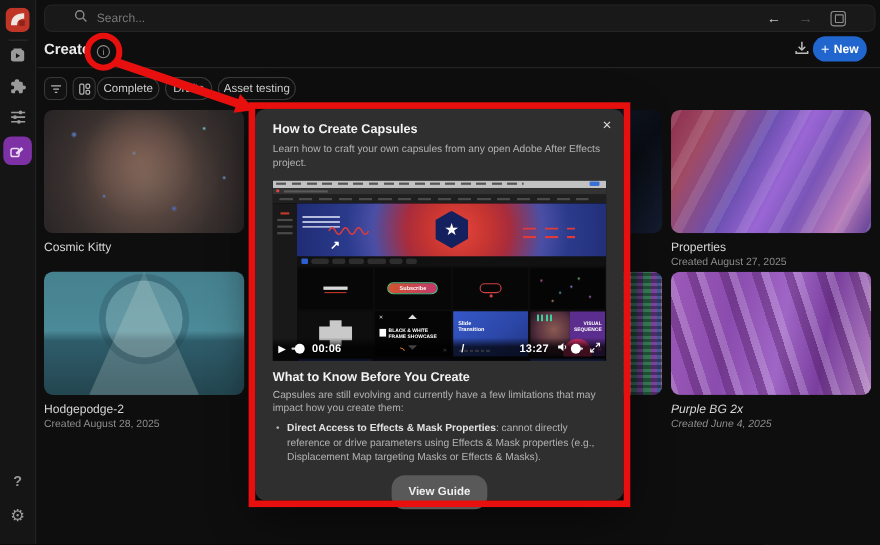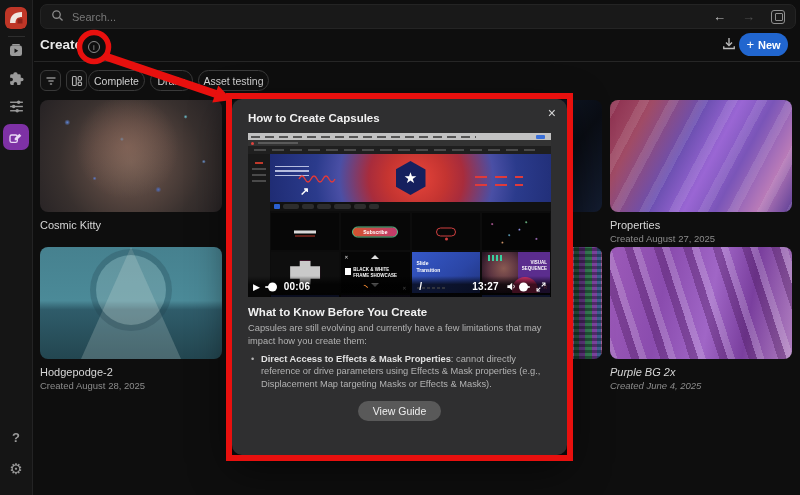--- a/index.html
+++ b/index.html
@@ -11,21 +11,21 @@
   .sb-item { position: absolute; left: 50%; transform: translateX(-50%); display: flex; align-items: center; justify-content: center; }
   .sb-logo { top: 7px; width: 22px; height: 22px; border-radius: 6px; overflow: hidden; }
   .sb-div { position: absolute; left: 8px; top: 36px; width: 17px; height: 1px; background: #2e2e2e; }
   .sb-ic { width: 22px; height: 20px; color: #9a9a9a; }
   .sb-video { top: 40px; } .sb-puzzle { top: 68px; } .sb-sliders { top: 96px; }
   .sb-active { top: 124px; width: 26px; height: 26px; border-radius: 7px; background: #7e31a5; }
   .sb-help { top: 430px; font-size: 13px; font-weight: bold; color: #9a9a9a; }
   .sb-gear { top: 460px; font-size: 15px; color: #9a9a9a; }
 
   
-  .searchbar { position: absolute; left: 40px; top: 4px; width: 756px; height: 25px; background: #191919; border: 1px solid #242424; border-radius: 7px; display: flex; align-items: center; padding: 0 10px; }
+  .searchbar { position: absolute; left: 40px; top: 4px; width: 756px; height: 25px; background: #191919; border: 1px solid #242424; border-radius: 7px; display: flex; align-items: center; padding: 0 26px; }
   .search-input { flex: 1; background: transparent; border: none; outline: none; color: #cfcfcf; font-size: 11px; font-family: "Liberation Sans", sans-serif; margin-left: 8px; }
   .search-input::placeholder { color: #787878; }
   .nav-glyph { font-size: 13px; margin-left: 16px; }
   .nav-back { color: #c2c2c2; } .nav-fwd { color: #4f4f4f; }
   .win-ic { position: relative; width: 14px; height: 14px; border: 1.5px solid #8f8f8f; border-radius: 3px; margin-left: 16px; }
   .win-ic::after { content: ""; position: absolute; left: 2.5px; top: 2.5px; width: 6px; height: 6px; border: 1.5px solid #8f8f8f; border-radius: 1px; }
 
   
   .page-title { position: absolute; left: 40px; top: 37px; font-size: 13.5px; font-weight: bold; color: #eaeaea; }
   .info-ic { position: absolute; left: 88px; top: 41px; width: 12px; height: 12px; border: 1px solid #8a8a8a; border-radius: 50%; color: #9a9a9a; font-size: 8px; display: flex; align-items: center; justify-content: center; }
@@ -60,21 +60,21 @@
   .modal { position: absolute; left: 232px; top: 99px; width: 335px; height: 356px; background: #2f2f30; border-radius: 10px; box-shadow: 0 12px 40px rgba(0,0,0,.6); padding: 13px 16px; z-index: 10; }
   .modal-close { position: absolute; right: 11px; top: 6px; color: #d8d8d8; font-size: 14px; background: none; border: none; cursor: pointer; }
   .m-title { font-size: 11.5px; font-weight: bold; color: #f2f2f2; }
   .m-sub { margin-top: 5px; font-size: 9.3px; line-height: 1.38; color: #b2b2b2; }
   .m-sec { margin-top: 9px; font-size: 11.5px; font-weight: bold; color: #f2f2f2; }
   .m-intro { margin-top: 4px; font-size: 9.3px; line-height: 1.38; color: #b2b2b2; }
   .m-bullet { display: flex; margin-top: 5px; font-size: 9.3px; line-height: 1.38; color: #b2b2b2; }
   .m-bullet .bdot { width: 13px; padding-left: 3px; color: #b2b2b2; }
   .m-bullet b { color: #e2e2e2; }
   .m-bullet .btext { flex: 1; }
-  .guide-btn { display: block; margin: 10px auto 0; background: #595959; color: #efefef; border: none; border-radius: 12px; height: 20px; padding: 0 15px; font-size: 10.5px; font-weight: normal; font-family: "Liberation Sans", sans-serif; cursor: pointer; }
+  .guide-btn { display: block; margin: 10px auto 0; background: #595959; color: #efefef; border: none; border-radius: 12px; height: 31px; padding: 0 15px; font-size: 10.5px; font-weight: bold; font-family: "Liberation Sans", sans-serif; cursor: pointer; }
 
   
   .video { position: relative; width: 303px; height: 164px; margin-top: 9px; background: #000; overflow: hidden; cursor: pointer; }
   .v-menubar { height: 7px; background: #c2c2c2; display: flex; align-items: center; padding: 0 3px; }
   .v-mdash { flex: 1; height: 2px; margin-right: 60px; background: repeating-linear-gradient(90deg, #555 0 9px, transparent 9px 14px); }
   .v-mchip { width: 9px; height: 4px; background: #3a6fd8; border-radius: 1px; margin-right: 3px; }
   .v-titlebar { height: 6px; background: #333; display: flex; align-items: center; padding: 0 3px; }
   .v-reddot { width: 3px; height: 3px; border-radius: 50%; background: #e0443e; margin-right: 4px; }
   .v-tdash { width: 40px; height: 2px; background: #5a5a5a; }
   .v-toolbar { height: 8px; background: #1f1f1f; display: flex; align-items: center; padding: 0 6px; }
@@ -257,20 +257,21 @@
   </div>
   <div class="card" style="left:610px; top:247px;font-style:italic;">
     <div class="thumb th-swirl"></div>
     <div class="card-title">Purple BG 2x</div>
     <div class="card-date">Created June 4, 2025</div>
   </div>
 
   <div class="modal">
     <button class="modal-close">×</button>
     <div class="m-title">How to Create Capsules</div>
+    <div class="m-sub">Learn how to craft your own capsules from any open Adobe After Effects project.</div>
 
     <div class="video">
       <div class="v-menubar">
         <div class="v-mdash"></div>
         <div class="v-mchip"></div>
       </div>
       <div class="v-titlebar">
         <span class="v-reddot"></span>
         <div class="v-tdash"></div>
       </div>

